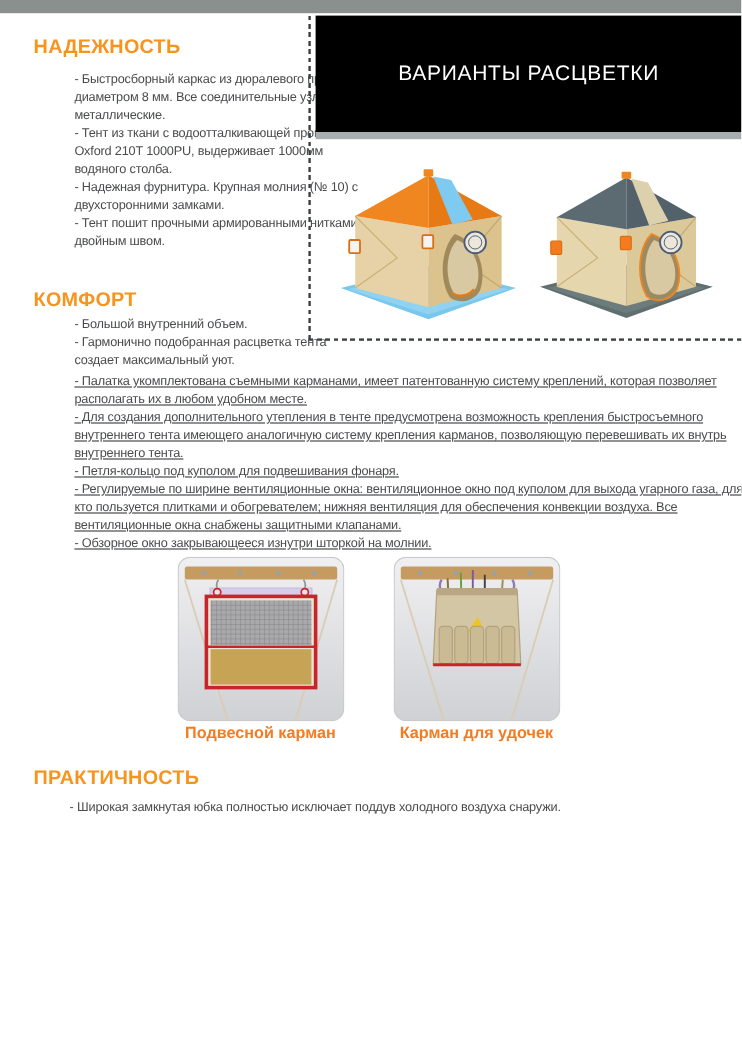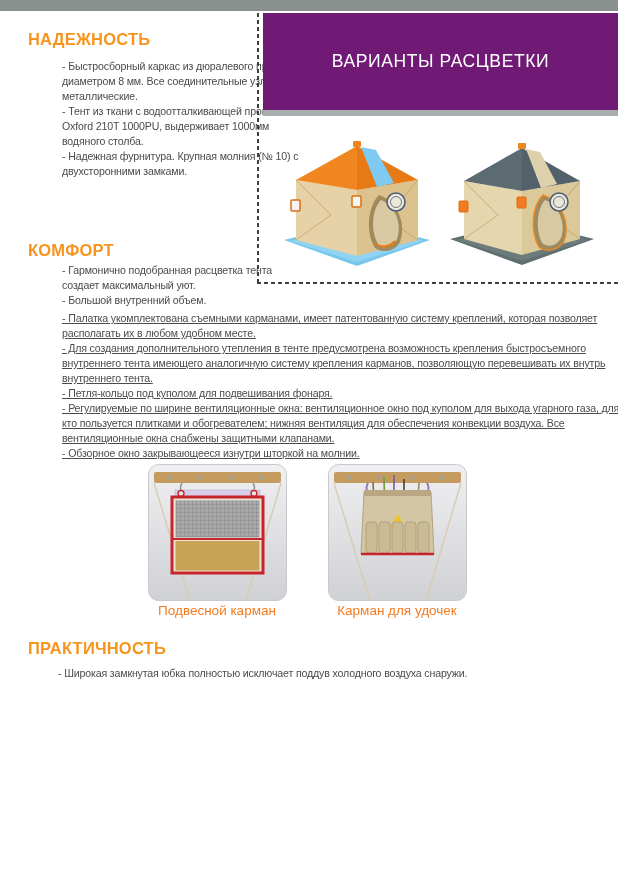--- a/index.html
+++ b/index.html
@@ -17,21 +17,21 @@
   .topbar {
     position: absolute; left: 0; top: 0;
     width: 618px; height: 11px;
     background: #8a908d;
   }
 
   
   .variants-box {
     position: absolute; left: 263px; top: 13px;
     width: 355px; height: 97px;
-    background: #701a75;
+    background: #000000;
     display: flex; align-items: center; justify-content: center;
   }
   .variants-title {
     color: #ffffff;
     font-size: 17.5px;
     font-weight: 400;
     letter-spacing: 0.6px;
   }
   .variants-strip {
     position: absolute; left: 263px; top: 110px;
@@ -85,21 +85,21 @@
     width: 139px; height: 137px;
   }
   .photo-left  { left: 148px; }
   .photo-right { left: 328px; }
   .caption {
     position: absolute; top: 603px;
     width: 180px;
     text-align: center;
     color: #f47b20;
     font-size: 13.5px;
-    font-weight: 400;
+    font-weight: 700;
   }
   .caption-left  { left: 127px; }
   .caption-right { left: 307px; }
 
   
   .footer-svg { position: absolute; left: 0; top: 760px; }
   .globe-wrap { position: absolute; left: 408px; top: 795px; width: 52px; height: 52px; }
   .website {
     position: absolute; left: 478px; top: 812px;
     color: #ffffff; font-size: 18px; letter-spacing: 0.2px;
@@ -110,20 +110,21 @@
 
 <div class="page">
 
   <div class="topbar"></div>
 
   <div class="section-heading h-reliability">НАДЕЖНОСТЬ</div>
   <div class="body-text t-reliability">
     <p>- Быстросборный каркас из дюралевого прутка диаметром 8 мм. Все соединительные узлы металлические.</p>
     <p>- Тент из ткани с водоотталкивающей пропиткой Oxford 210T 1000PU, выдерживает 1000мм водяного столба.</p>
     <p>- Надежная фурнитура. Крупная молния (№ 10) с двухсторонними замками.</p>
+    <p>- Тент пошит прочными армированными нитками двойным швом.</p>
   </div>
 
   <div class="variants-box">
     <span class="variants-title">ВАРИАНТЫ РАСЦВЕТКИ</span>
   </div>
   <div class="variants-strip"></div>
   <div class="dash-v"></div>
   <div class="dash-h"></div>
 
   <div class="tent tent-left">
@@ -164,22 +165,22 @@
       <circle cx="113" cy="59" r="9" fill="#ece7d8" stroke="#4a5b78" stroke-width="1.5"></circle>
       <circle cx="113" cy="59" r="5.5" fill="none" stroke="#4a5b78" stroke-width="0.8"></circle>
       <rect x="72" y="0" width="8" height="6" fill="#f0861f" rx="1"></rect>
       <rect x="13" y="58" width="9" height="11" fill="#f47b20" stroke="#d86f10" stroke-width="1" rx="1"></rect>
       <rect x="71" y="54" width="9" height="11" fill="#f47b20" stroke="#d86f10" stroke-width="1" rx="1"></rect>
     </svg>
   </div>
 
   <div class="section-heading h-comfort">КОМФОРТ</div>
   <div class="body-text t-comfort-narrow">
+    <p>- Большой внутренний объем.</p>
     <p>- Гармонично подобранная расцветка тента создает максимальный уют.</p>
-    <p>- Большой внутренний объем.</p>
   </div>
   <div class="body-text t-comfort-wide">
     <p>- Палатка укомплектована съемными карманами, имеет патентованную систему креплений, которая позволяет располагать их в любом удобном месте.</p>
     <p>- Для создания дополнительного утепления в тенте предусмотрена возможность крепления быстросъемного внутреннего тента имеющего аналогичную систему крепления карманов, позволяющую перевешивать их внутрь внутреннего тента.</p>
     <p>- Петля-кольцо под куполом для подвешивания фонаря.</p>
     <p>- Регулируемые по ширине вентиляционные окна: вентиляционное окно под куполом для выхода угарного газа, для тех, кто пользуется плитками и обогревателем; нижняя вентиляция для обеспечения конвекции воздуха. Все вентиляционные окна снабжены защитными клапанами.</p>
     <p>- Обзорное окно закрывающееся изнутри шторкой на молнии.</p>
   </div>
 
   <div class="photo photo-left">

